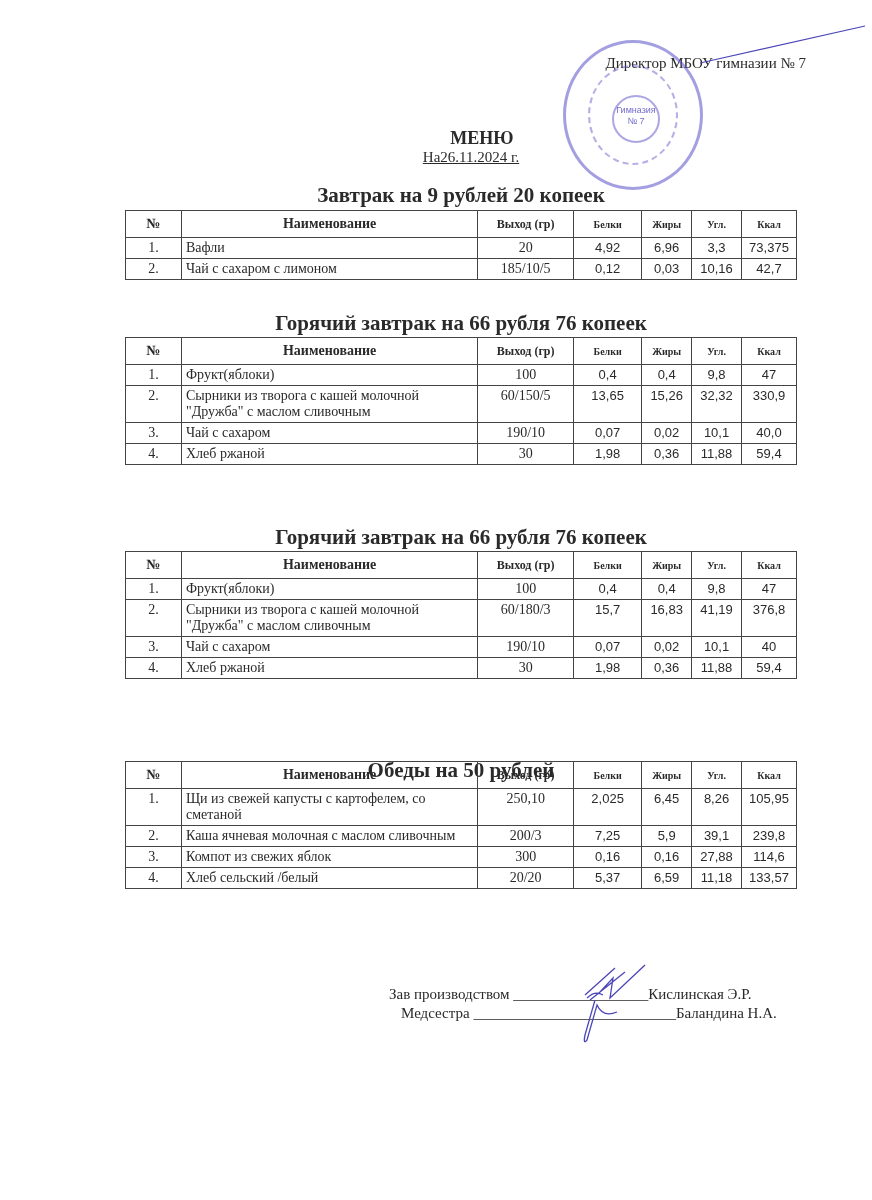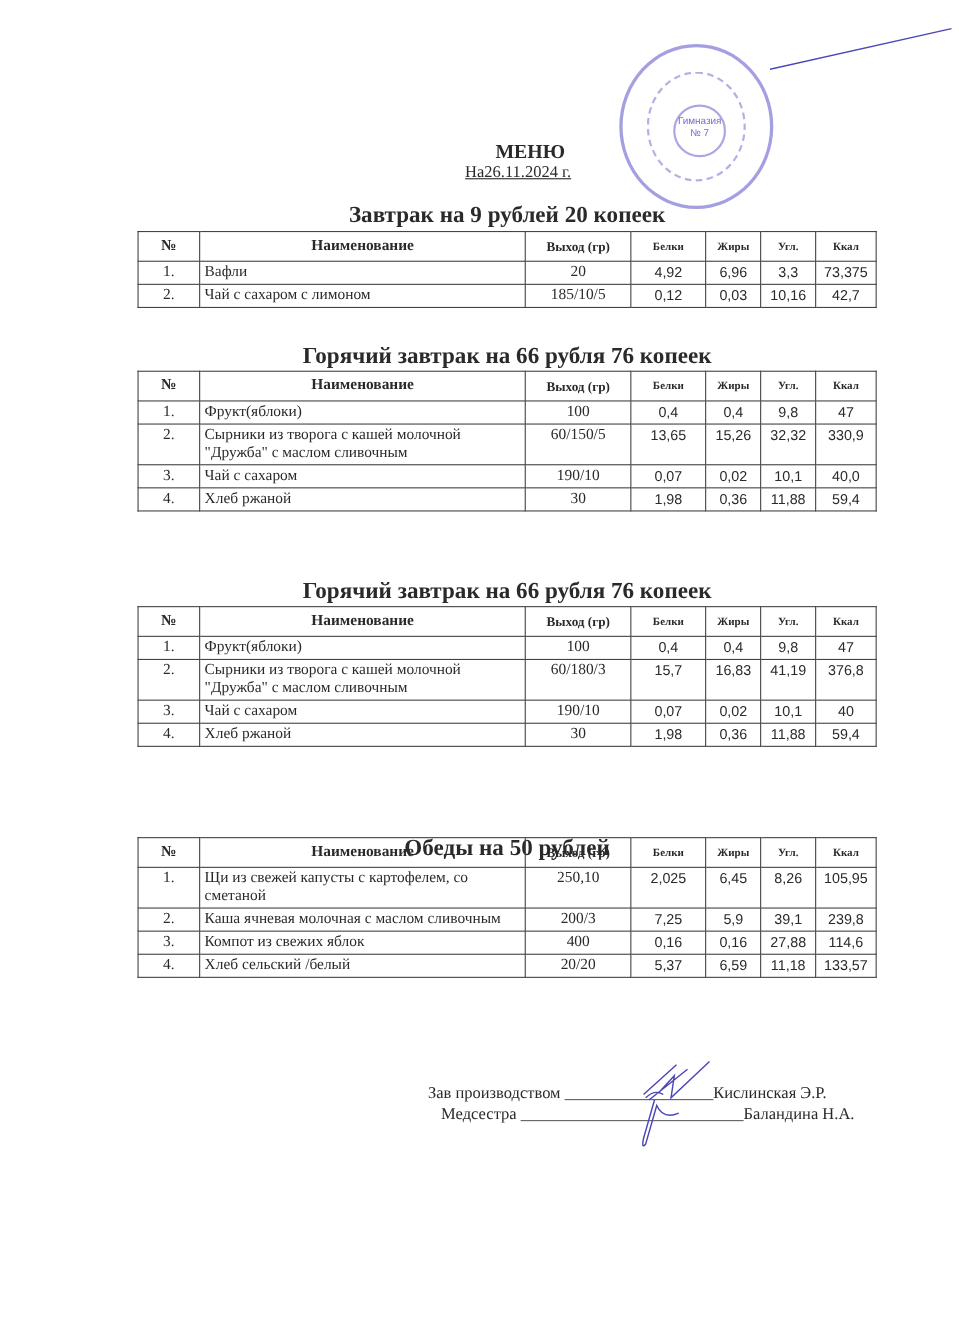--- a/index.html
+++ b/index.html
@@ -36,20 +36,21 @@
   .stamp::after { content: ""; position: absolute; left: 46px; top: 52px; width: 44px; height: 44px;
            border-radius: 50%; border: 2px solid rgba(90,80,200,0.5); }
   .stamp-text { position: absolute; left: 46px; top: 62px; width: 48px; text-align: center;
            font-family: "Liberation Sans", sans-serif; font-size: 9px; color: rgba(80,70,190,0.8); line-height: 11px; }
   .signature { position: absolute; pointer-events: none; }
 </style>
 </head>
 <body>
 
 <div class="approve">
+  <div>Директор МБОУ гимназии № 7</div>
 </div>
 
 <div class="stamp">
   <div class="stamp-text">
     <div>Гимназия</div>
     <div>№ 7</div>
   </div>
 </div>
 
 <div class="title">МЕНЮ</div>
@@ -216,21 +217,21 @@
     <td class="name">Каша ячневая молочная с маслом сливочным</td>
     <td class="c-out">200/3</td>
     <td class="num">7,25</td>
     <td class="num">5,9</td>
     <td class="num">39,1</td>
     <td class="num">239,8</td>
   </tr>
   <tr>
     <td class="c-no">3.</td>
     <td class="name">Компот из свежих яблок</td>
-    <td class="c-out">400</td>
+    <td class="c-out">300</td>
     <td class="num">0,16</td>
     <td class="num">0,16</td>
     <td class="num">27,88</td>
     <td class="num">114,6</td>
   </tr>
   <tr>
     <td class="c-no">4.</td>
     <td class="name">Хлеб сельский /белый</td>
     <td class="c-out">20/20</td>
     <td class="num">5,37</td>

